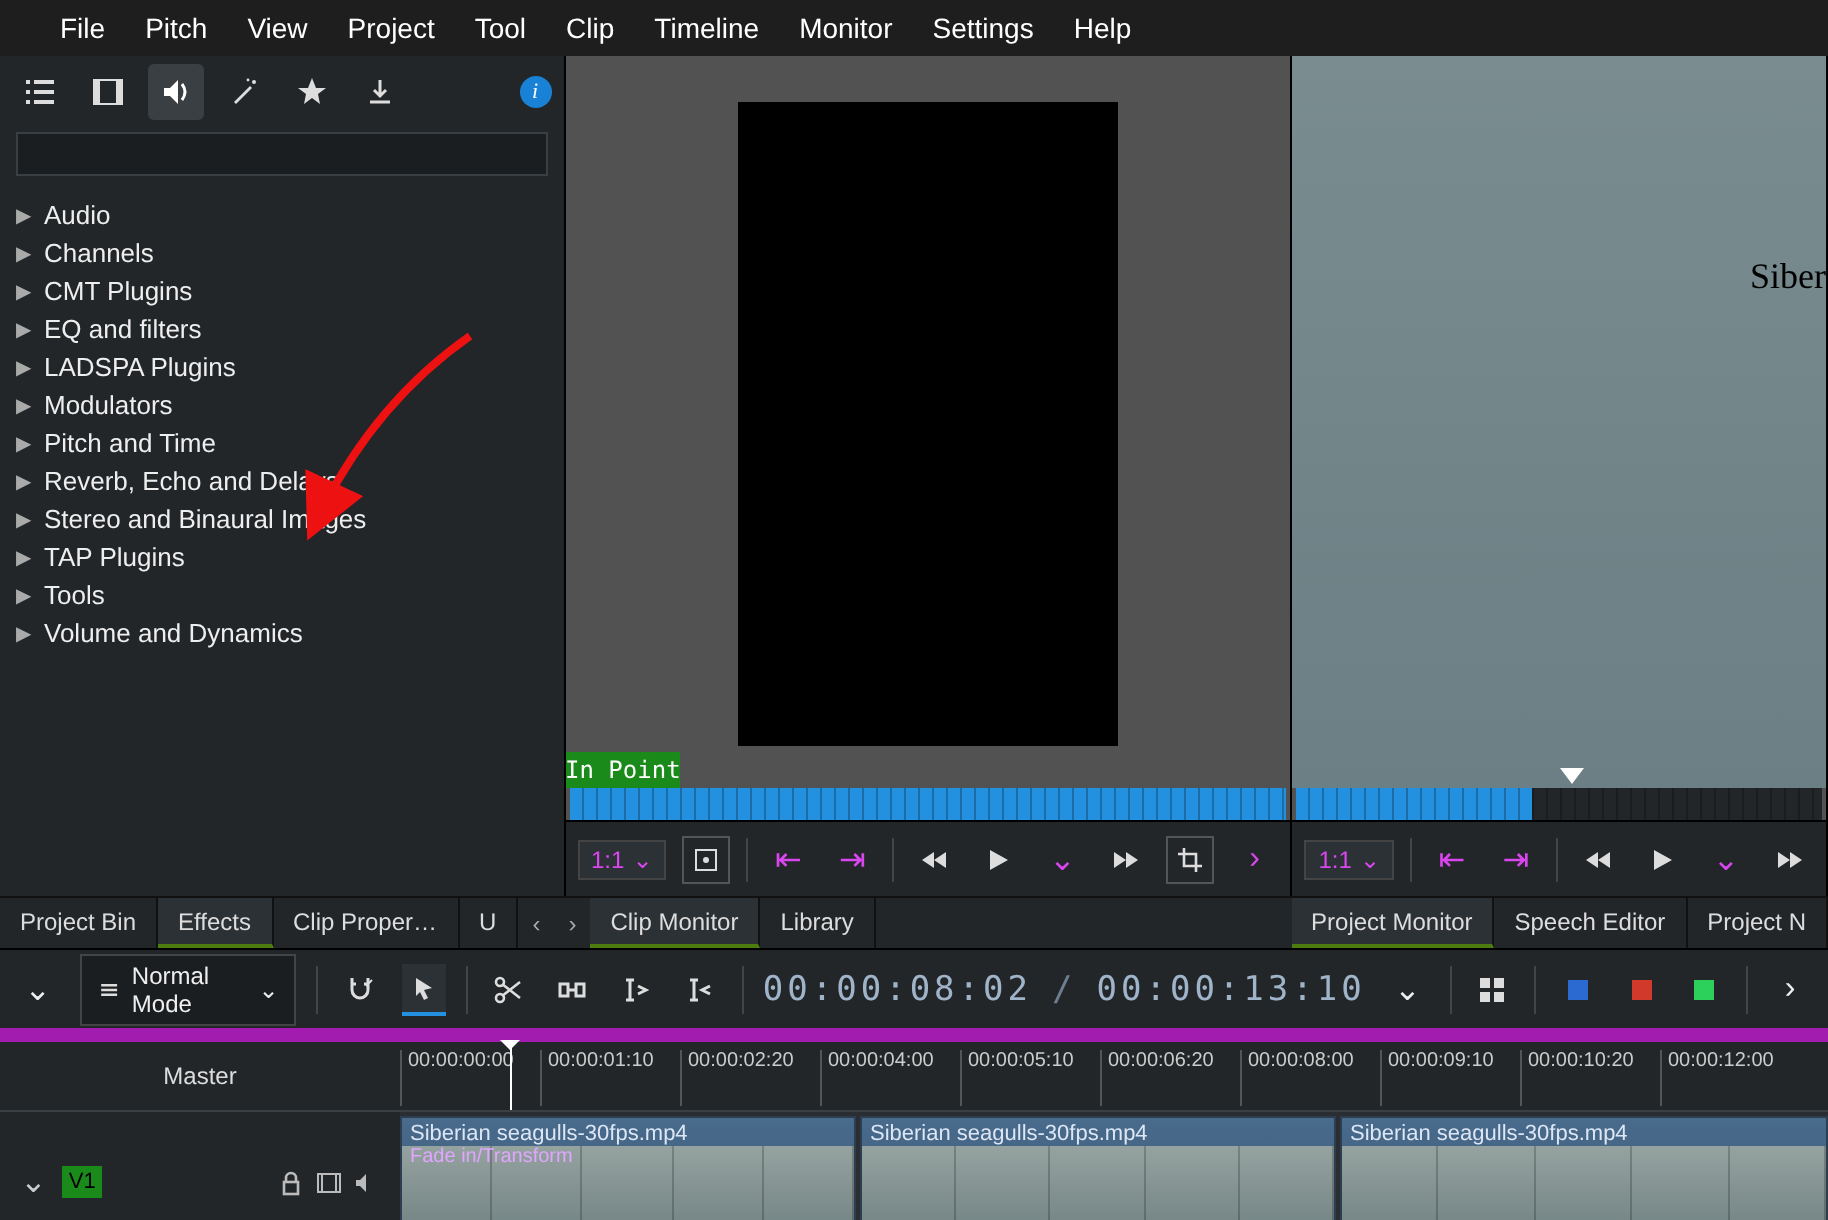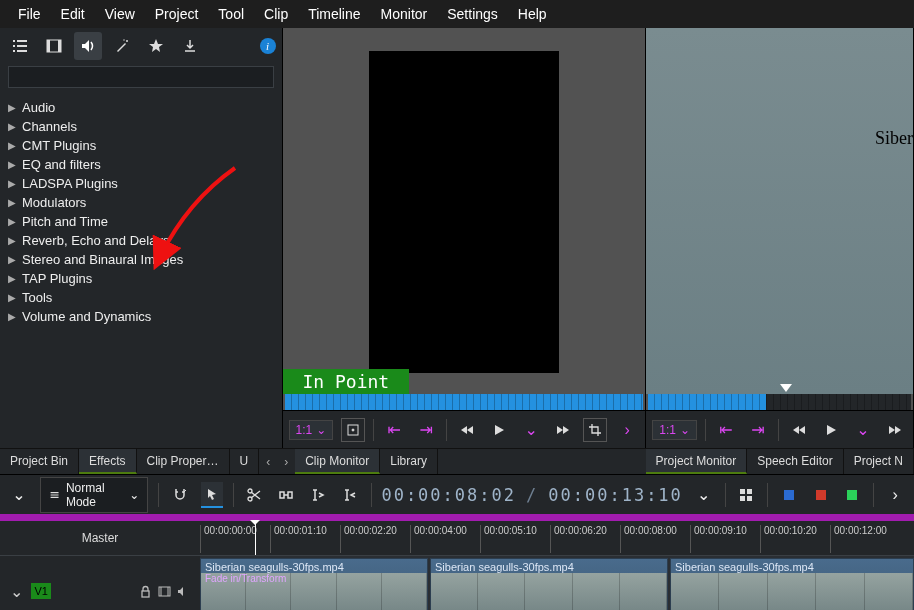--- a/index.html
+++ b/index.html
@@ -1,18 +1,18 @@
 <!DOCTYPE html>
 <html><head>
 <meta charset="utf-8">
 <style>
   * { margin: 0; padding: 0; box-sizing: border-box; font-family: "Segoe UI", Arial, sans-serif; }
   body { background: #1e1e1e; color: #d4d4d4; width: 914px; height: 610px; overflow: hidden; position: relative; }
   
-  .menubar { display: flex; background: #1e1e1e; height: 28px; align-items: center; padding: 0 8px; color: #fff; font-size: 14px; text-align: center; }
+  .menubar { display: flex; background: #1e1e1e; height: 28px; align-items: center; padding: 0 20px; color: #fff; font-size: 14px; text-align: center; }
   .menubar span { padding: 3px 10px; cursor: default; }
 
   .topzone { display: flex; height: 420px; }
 
   .leftpanel { width: 364px; background: #232629; border-right: 1px solid #000; display: flex; flex-direction: column; position: relative; }
   .lp-toolbar { display: flex; align-items: center; height: 36px; padding: 4px 6px; gap: 6px; }
   .lp-toolbar .btn { width: 28px; height: 28px; display: flex; align-items: center; justify-content: center; color: #eee; border-radius: 3px; }
   .lp-toolbar .btn.active { background: #3a3f44; }
   .lp-toolbar .spacer { flex: 1; }
   .info-circle { width: 16px; height: 16px; background: #1a82d6; border-radius: 50%; font-size: 11px; color: #fff; display: flex; align-items: center; justify-content: center; font-style: italic; font-family: serif; }
@@ -22,21 +22,21 @@
   .tree { flex: 1; overflow: auto; padding: 4px 0; font-size: 13px; color: #eee; }
   .tree-row { display: flex; align-items: center; height: 19px; padding-left: 8px; gap: 4px; }
   .tree-row .caret { font-size: 10px; color: #aaa; width: 10px; }
 
   .arrow-annot { position: absolute; left: 145px; top: 135px; pointer-events: none; }
 
   .midblock { flex: 1; background: #525252; display: flex; }
   .monitor { flex: 1; border-right: 1px solid #000; display: flex; flex-direction: column; }
   .mon-view { flex: 1; position: relative; display: flex; align-items: center; justify-content: center; background: #525252; }
   .blackrect { background: #000; width: 190px; height: 322px; margin-top: 2px; }
-  .inpoint { position: absolute; bottom: 0; left: 0; background: #1a8a1a; color: #fff; font-family: monospace; font-size: 18px; padding: 2px 20px; }
+  .inpoint { position: absolute; bottom: 0; left: 0; background: #1a8a1a; color: #fff; font-family: monospace; font-size: 12px; padding: 2px 0; }
   .mon-right .mon-view { background: linear-gradient(180deg, #7a8c90 0%, #6b7f84 100%); }
   .sib-text { position: absolute; top: 100px; right: 0; color: #000; font-size: 18px; font-family: serif; }
 
   .range-strip { height: 16px; width: calc(100% - 4px); margin: 0 2px; background: #232629; position: relative; }
   .range-fill { position: absolute; top: 0; left: 0; height: 100%; background: #2491e0; }
   .range-ticks { position: absolute; inset: 0; background: repeating-linear-gradient(90deg, transparent 0 6px, rgba(0,0,0,0.25) 6px 7px); }
 
   .mon-ctrl { height: 38px; background: #232629; display: flex; align-items: center; padding: 0 6px; gap: 8px; color: #d946ef; border-top: 1px solid #000; }
   .mon-ctrl .btn { width: 24px; height: 24px; display: flex; align-items: center; justify-content: center; }
   .mon-ctrl .btn.boxed { border: 1px solid #555; }
@@ -77,21 +77,21 @@
   .clip .fade { color: #e0a6ff; font-size: 10px; position: absolute; top: 14px; left: 4px; z-index: 2; }
   .cliptxt { position: relative; z-index: 2; margin-top: 46px; }
 
   svg { display: block; }
 </style>
 </head>
 <body>
 
 <div class="menubar">
   <span>File</span>
-  <span>Edit</span>
+  <span>Pitch</span>
   <span>View</span>
   <span>Project</span>
   <span>Tool</span>
   <span>Clip</span>
   <span>Timeline</span>
   <span>Monitor</span>
   <span>Settings</span>
   <span>Help</span>
 </div>
 

